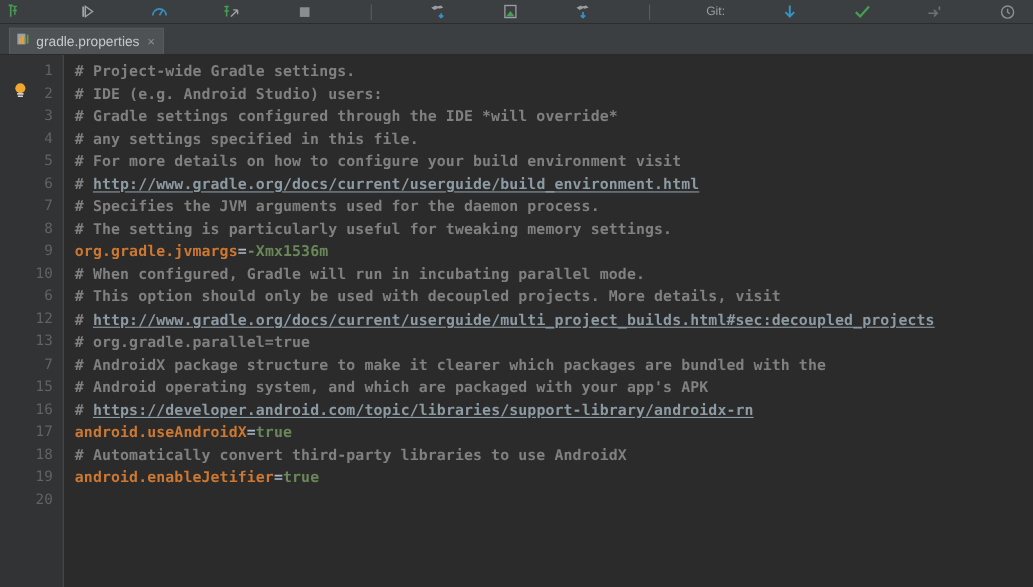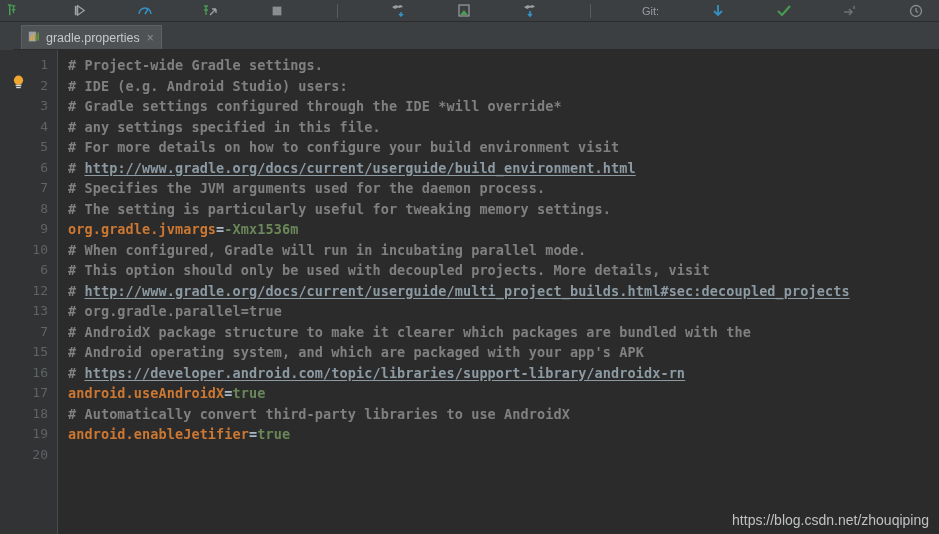--- a/index.html
+++ b/index.html
@@ -51,21 +51,20 @@
 
   
   #tabstrip {
     height: 28px;
     background: #3c3f41;
     display: flex;
     align-items: flex-end;
     padding-left: 8px;
     box-sizing: border-box;
     border-bottom: 1px solid #292b2d;
-    margin-left: 13px;
   }
   .tab {
     height: 24px;
     display: flex;
     align-items: center;
     gap: 5px;
     padding: 0 7px 0 6px;
     background: #4e5254;
     border: 1px solid #5c6164;
     border-bottom: none;
@@ -355,14 +354,13 @@
     </div>
 
   <span id="bulb">
     <svg width="13" height="15" viewBox="0 0 13 15">
       <circle cx="6.5" cy="5.2" r="4.6" fill="#f0a732"></circle>
       <rect x="3.6" y="9.6" width="5.8" height="1.5" fill="#d8d8d8"></rect>
       <rect x="4.2" y="11.8" width="4.6" height="1.4" fill="#d8d8d8"></rect>
     </svg>
   </span>
 
-  <div id="watermark">https://blog.csdn.net/zhouqiping</div>
 </div>
 
 </body></html>

